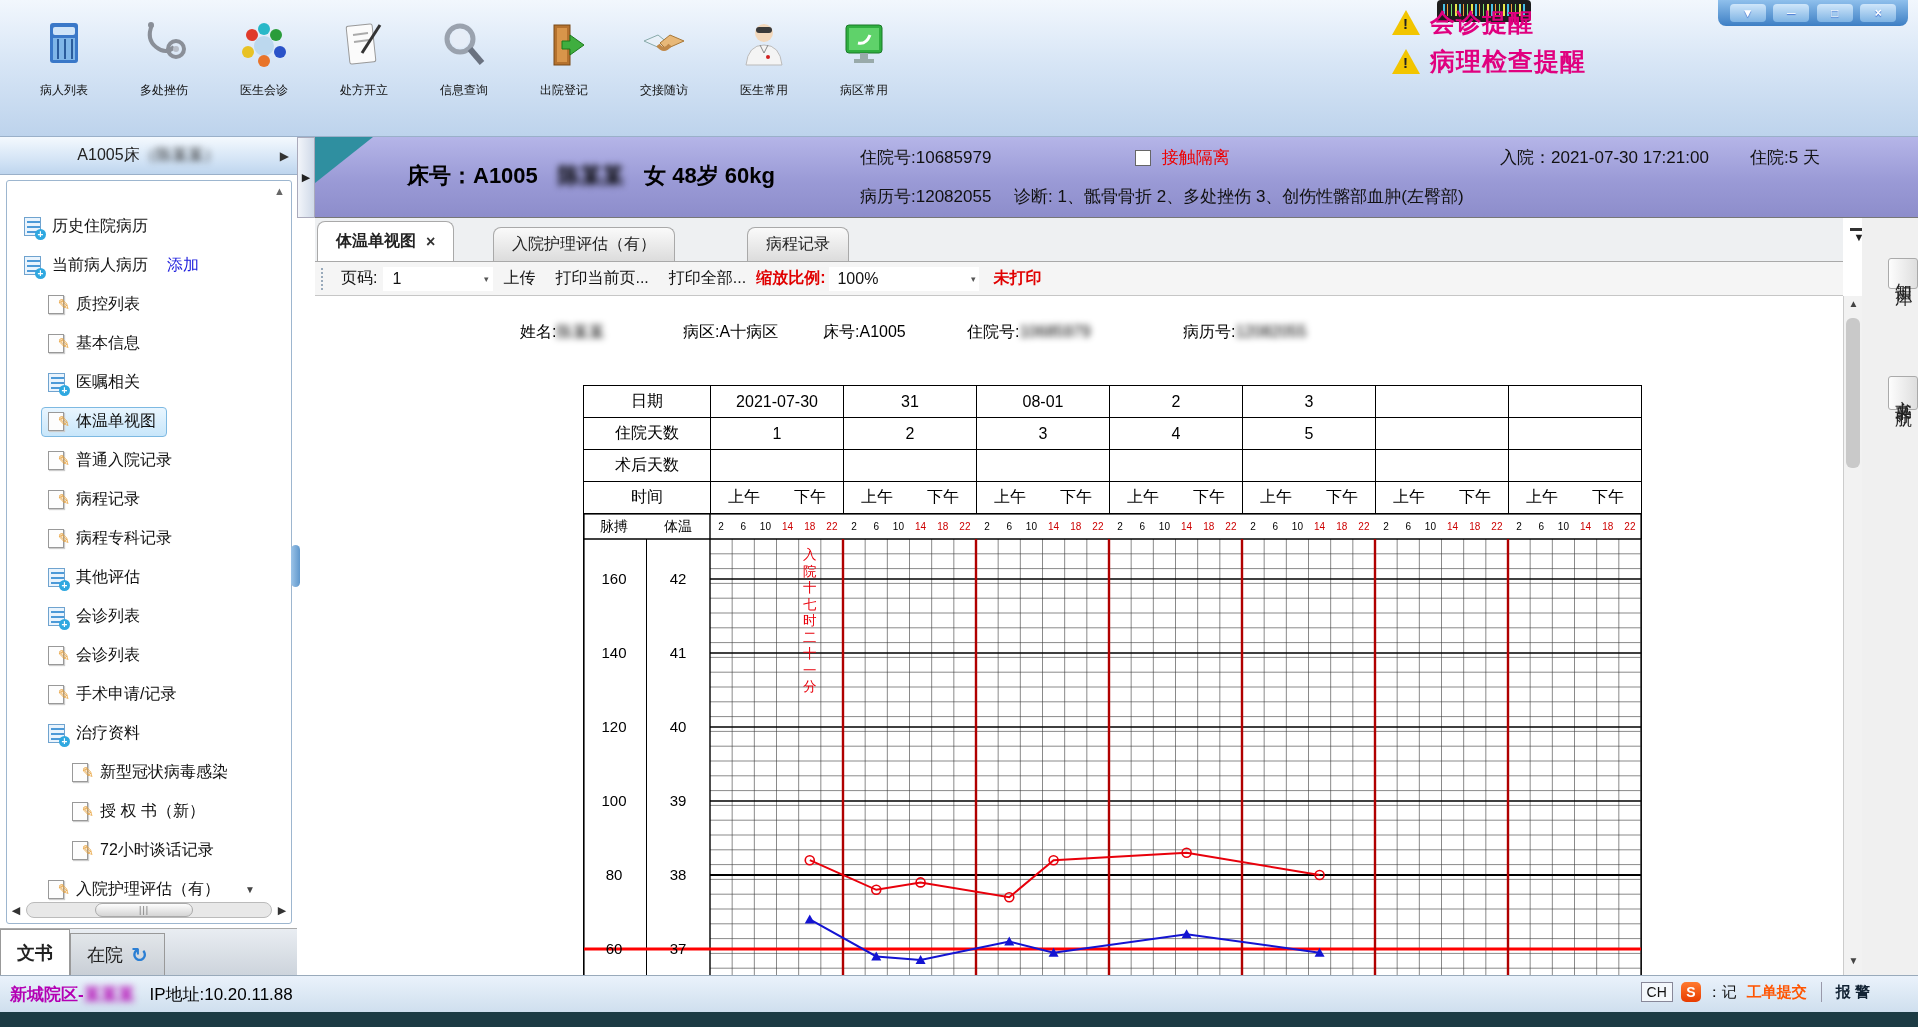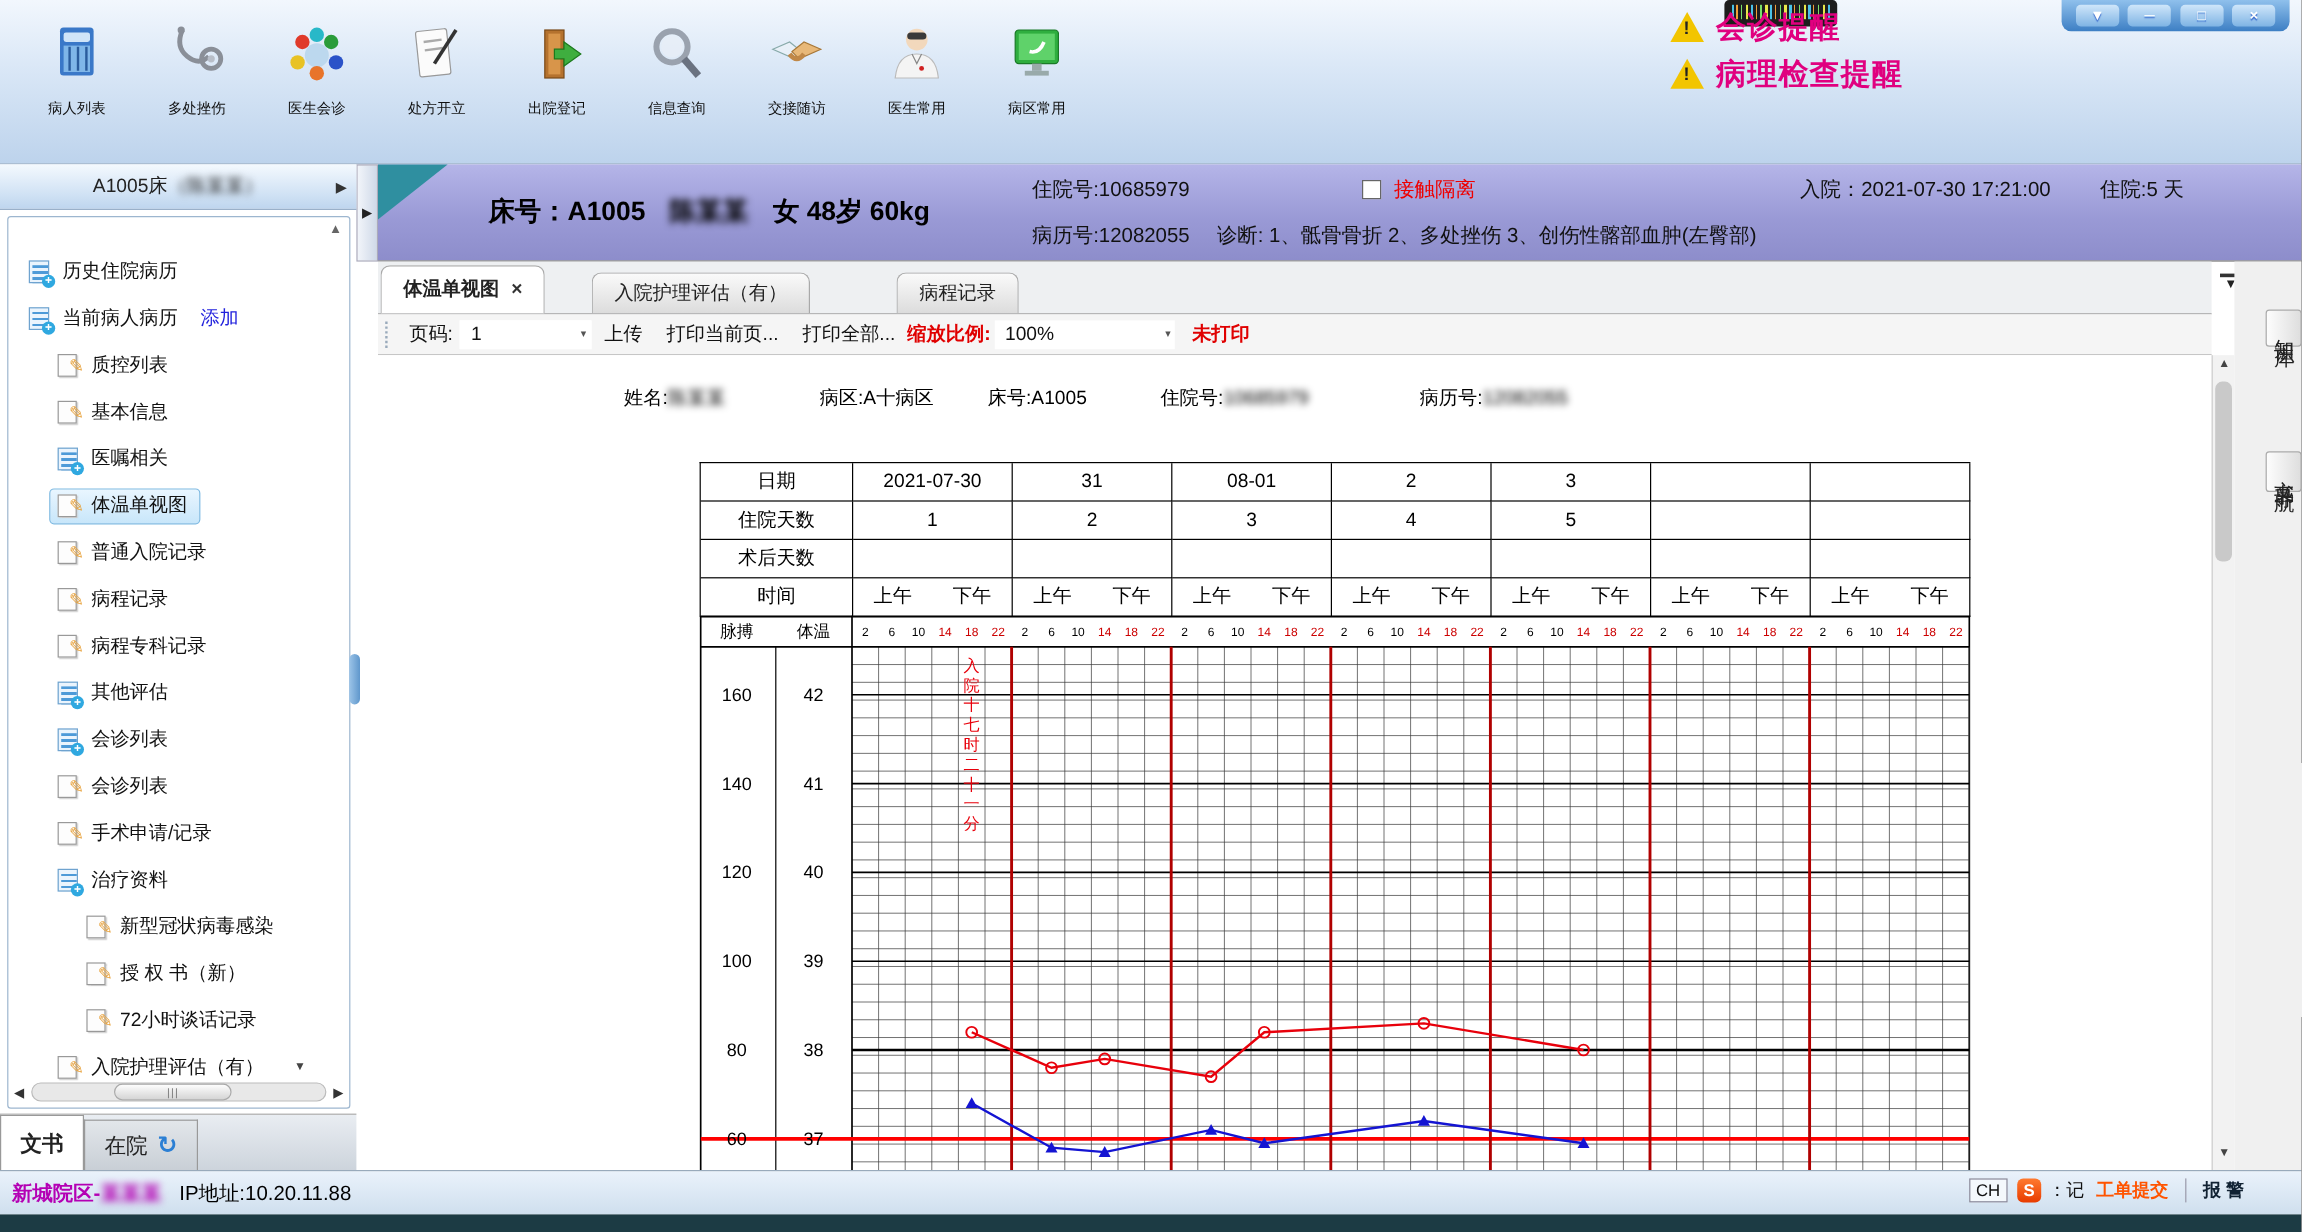--- a/index.html
+++ b/index.html
@@ -171,36 +171,36 @@
             <line x1="15" y1="16" x2="30" y2="14" stroke="#aaa" stroke-width="2"></line>
             <line x1="16" y1="23" x2="31" y2="21" stroke="#aaa" stroke-width="2"></line>
             <line x1="42" y1="6" x2="24" y2="34" stroke="#333" stroke-width="3"></line>
           </svg>
         </span>
         <span class="tb-label">处方开立</span>
       </div>
       <div class="tb-item">
         <span class="tb-ico">
           <svg width="52" height="52">
+            <circle cx="22" cy="20" r="13" fill="none" stroke="#9aa2ae" stroke-width="5"></circle>
+            <circle cx="22" cy="20" r="9" fill="#e8eef6" opacity="0.7"></circle>
+            <line x1="32" y1="30" x2="44" y2="44" stroke="#6a7280" stroke-width="6"></line>
+          </svg>
+        </span>
+        <span class="tb-label">信息查询</span>
+      </div>
+      <div class="tb-item">
+        <span class="tb-ico">
+          <svg width="52" height="52">
             <rect x="16" y="6" width="16" height="40" fill="#b5722e" stroke="#7a4a18"></rect>
             <rect x="19" y="9" width="10" height="34" fill="#d8954a"></rect>
             <path d="M46 26 L32 16 v6 h-8 v8 h8 v6 z" fill="#3fae3f" stroke="#1d7a1d"></path>
           </svg>
         </span>
         <span class="tb-label">出院登记</span>
-      </div>
-      <div class="tb-item">
-        <span class="tb-ico">
-          <svg width="52" height="52">
-            <circle cx="22" cy="20" r="13" fill="none" stroke="#9aa2ae" stroke-width="5"></circle>
-            <circle cx="22" cy="20" r="9" fill="#e8eef6" opacity="0.7"></circle>
-            <line x1="32" y1="30" x2="44" y2="44" stroke="#6a7280" stroke-width="6"></line>
-          </svg>
-        </span>
-        <span class="tb-label">信息查询</span>
       </div>
       <div class="tb-item">
         <span class="tb-ico">
           <svg width="52" height="52">
             <path d="M6 22 l14 -6 10 8 -6 6 z" fill="#e8f0f8" stroke="#8aa"></path>
             <path d="M46 22 l-14 -6 -10 8 6 6 z" fill="#e8b878" stroke="#a87838"></path>
             <path d="M20 26 q6 8 12 0" fill="none" stroke="#c08848" stroke-width="4"></path>
           </svg>
         </span>
         <span class="tb-label">交接随访</span>

